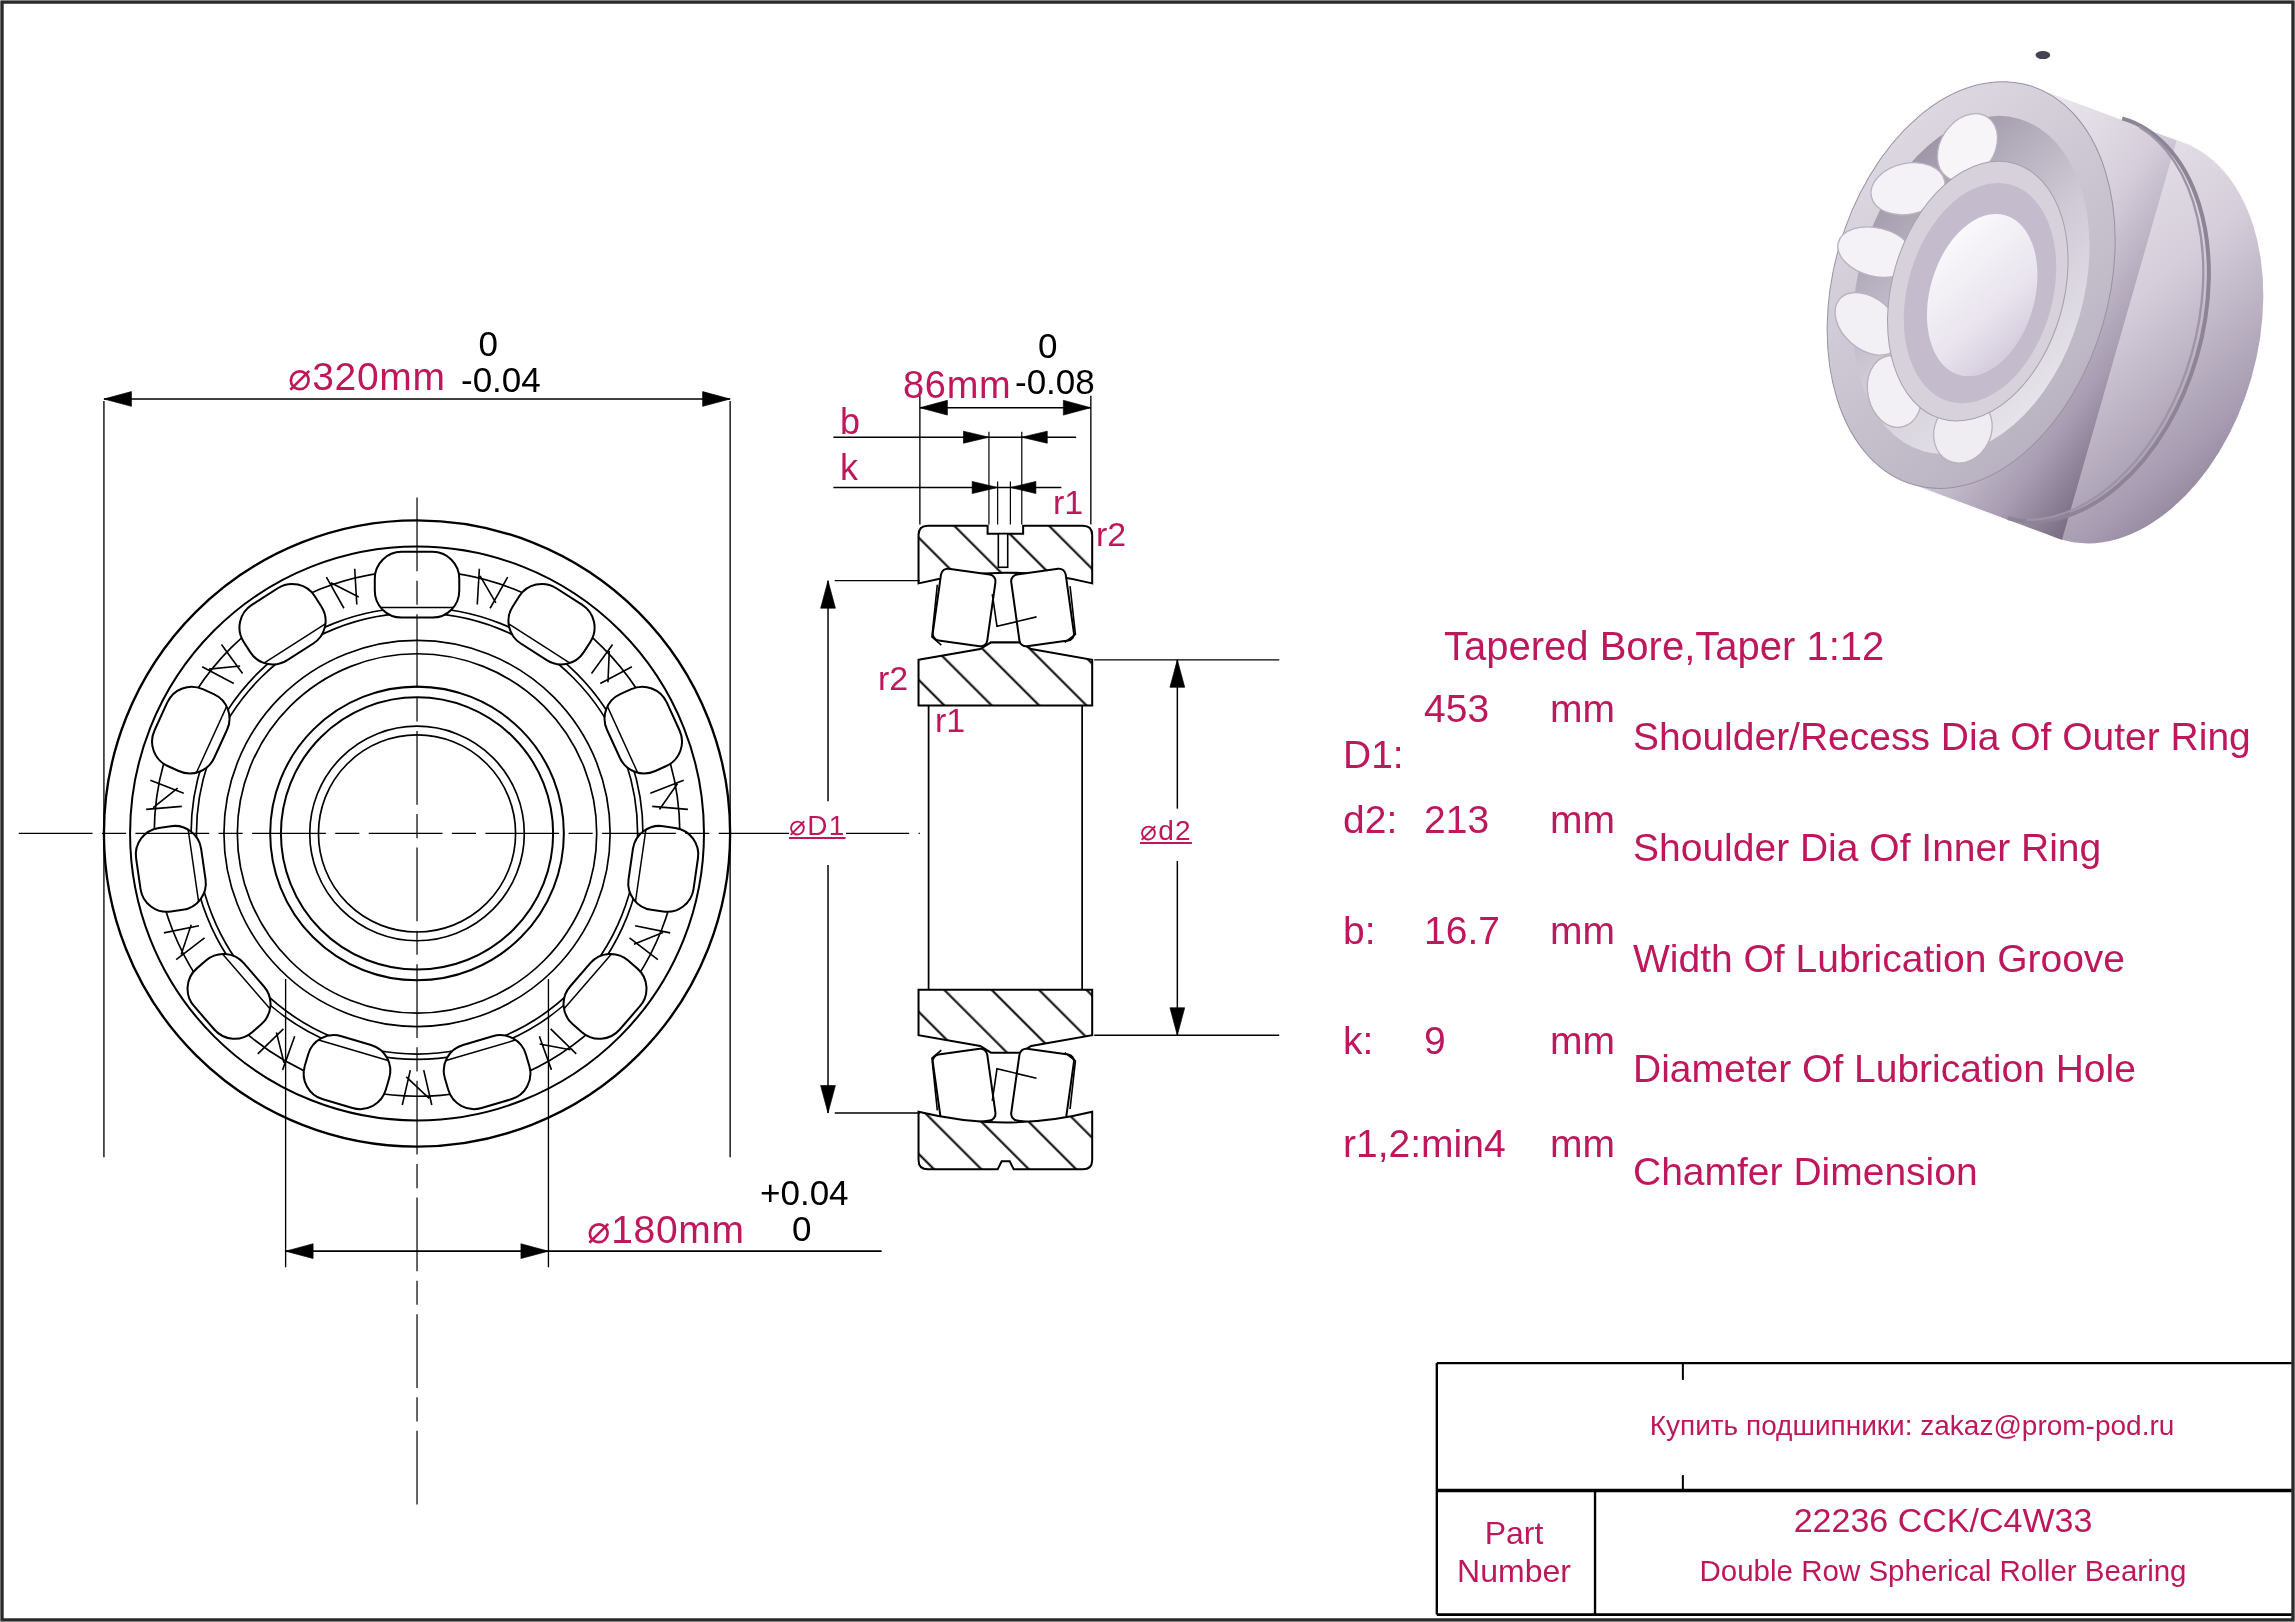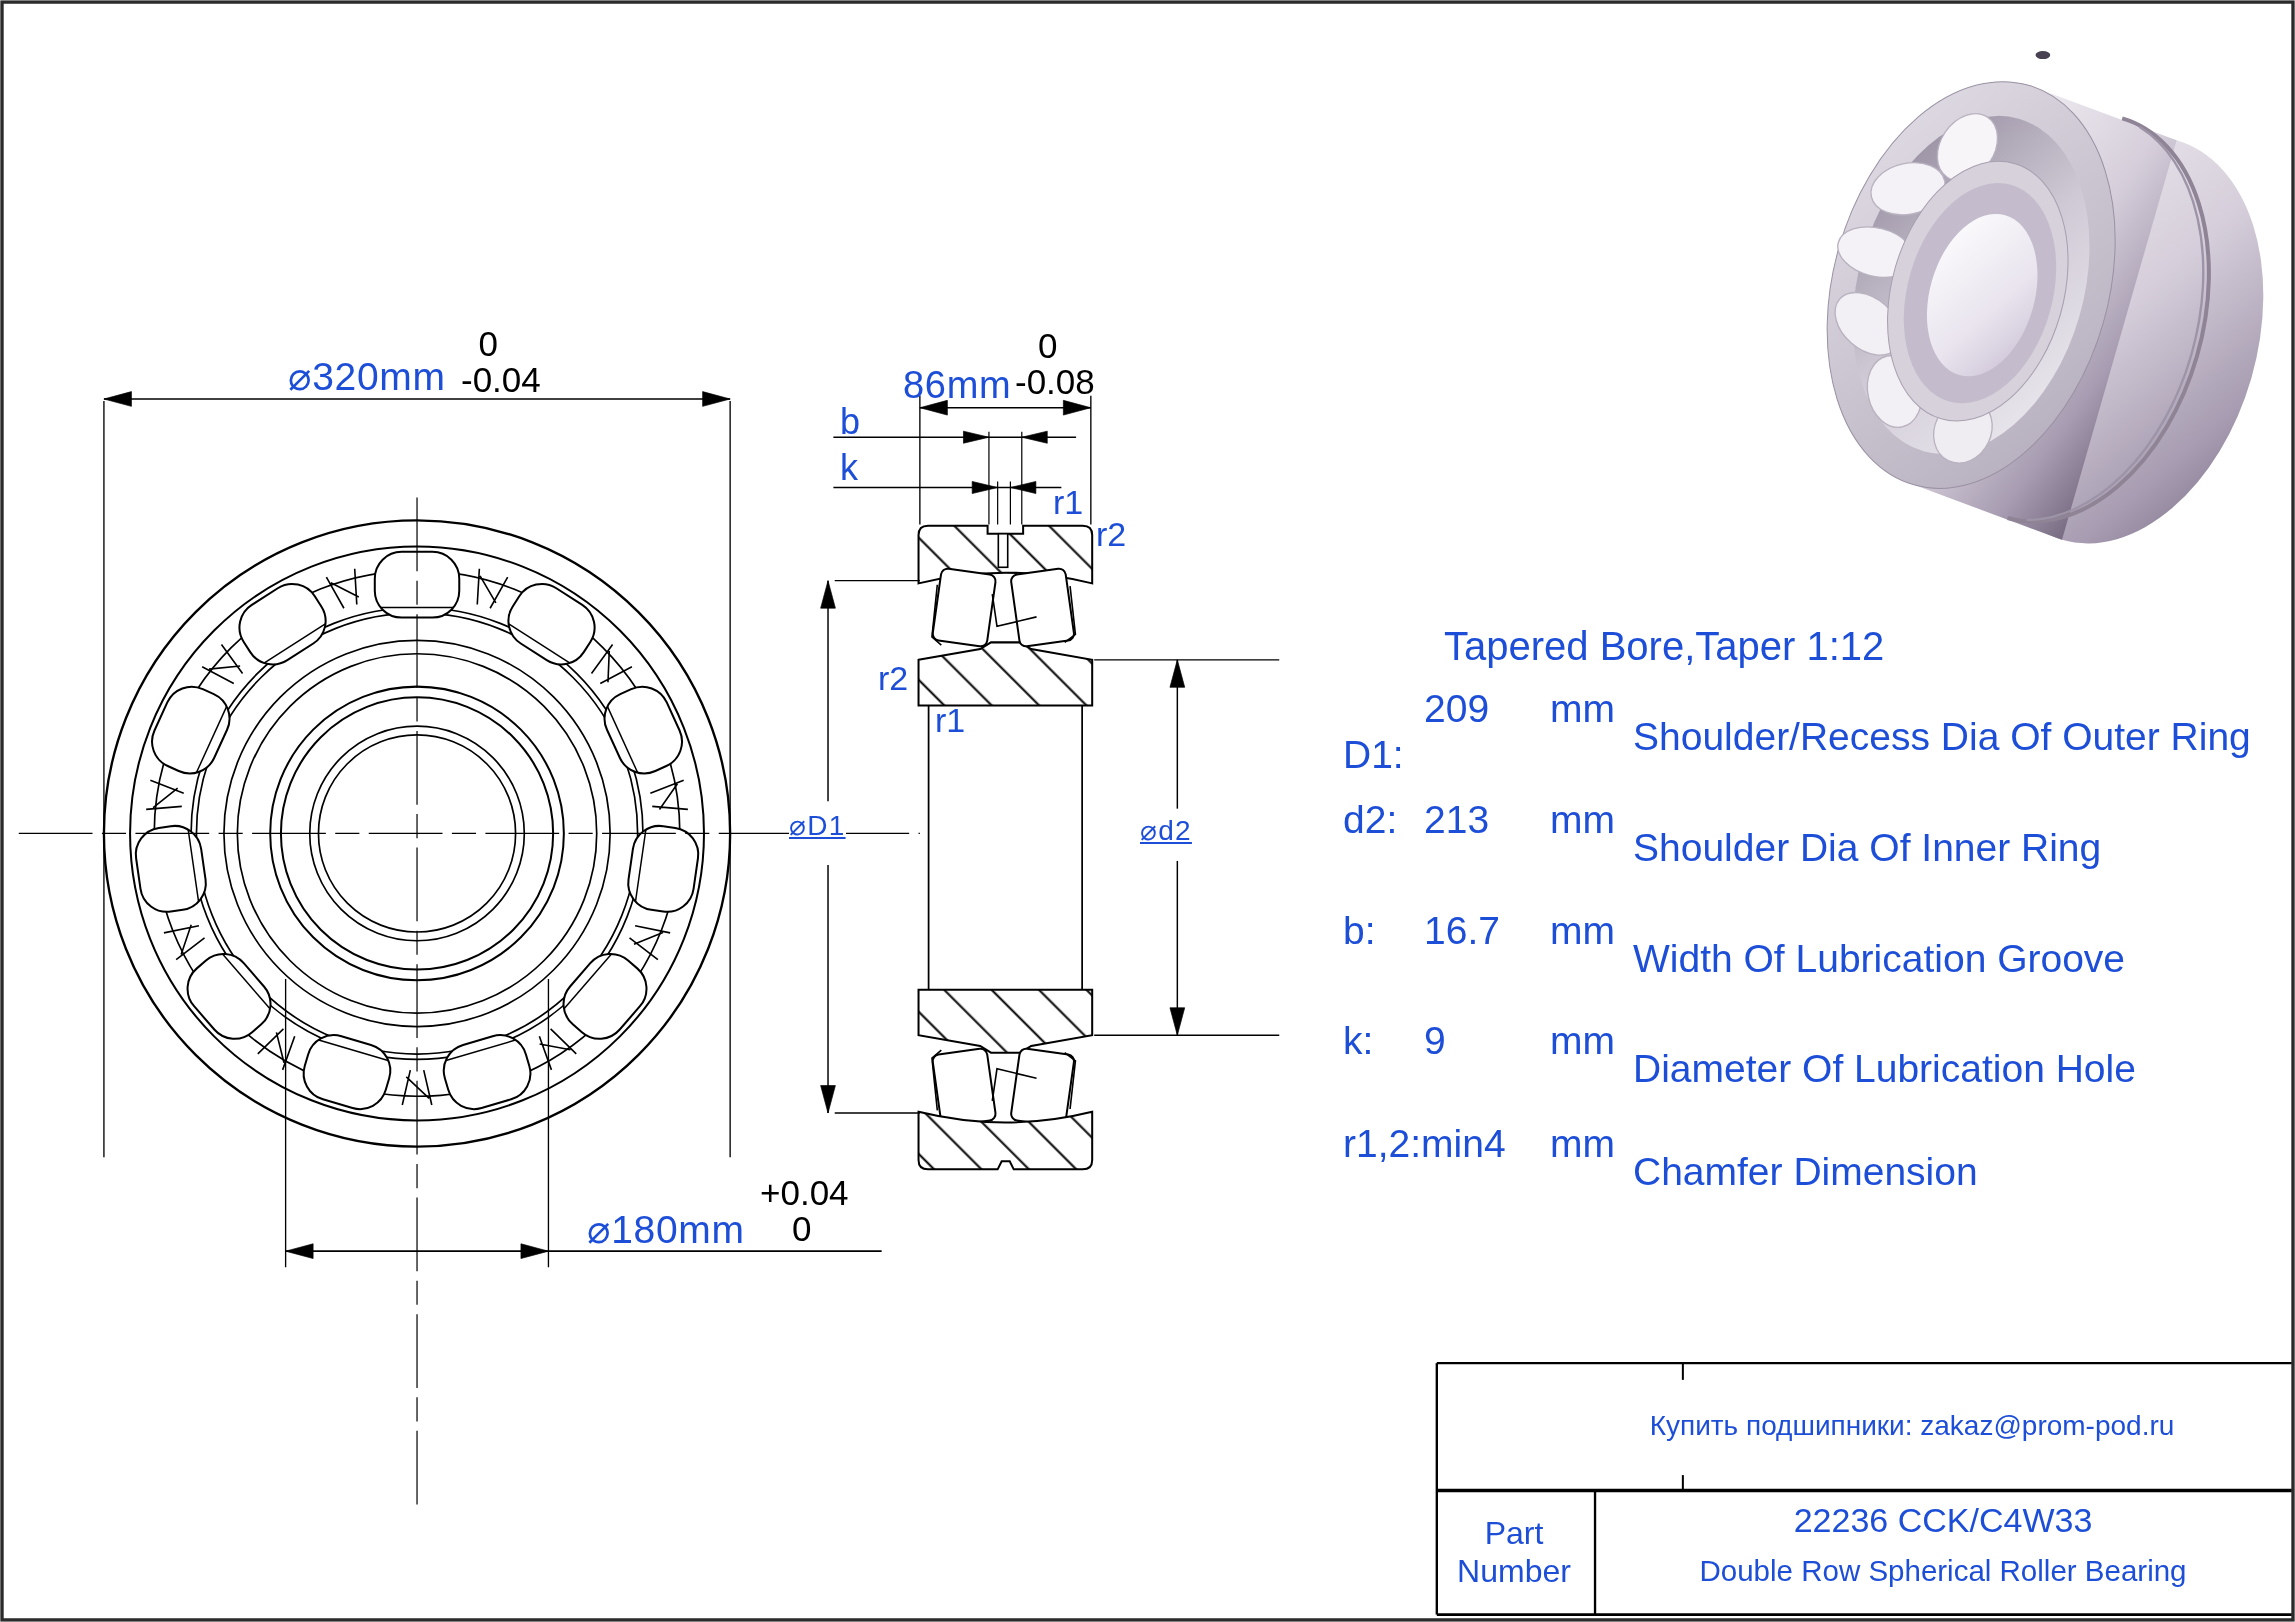--- a/index.html
+++ b/index.html
@@ -1,19 +1,19 @@
 <!DOCTYPE html>
 <html style="font-size:10.7px"><head>
 <meta charset="utf-8">
 <style>
   html,body{margin:0;padding:0;background:#ffffff;}
   body{width:2295px;height:1622px;font-family:"Liberation Sans", sans-serif;color:#000;}
   .page{position:relative;width:2295px;height:1622px;background:#fff;overflow:hidden;}
   svg.art{position:absolute;left:0;top:0;width:2295px;height:1622px;}
-  .txt{position:absolute;white-space:nowrap;color:#1d4ed8;}
+  .txt{position:absolute;white-space:nowrap;color:#be185d;}
   .dim-main{font-size:39px;letter-spacing:0.7px;}
   .dim-main .sym{font-size:39px;}
   .tolstack{position:absolute;font-size:35px;line-height:36px;}
   .tolstack span{display:block;}
   .lbl{font-size:36px;}
   .lbl-sm{font-size:34px;}
   .dialbl{font-size:28px;letter-spacing:1.3px;text-decoration:underline;}
   .spec-title{font-size:40px;}
   .spec-label{font-size:39px;}
   .spec-value{font-size:39px;}
@@ -235,21 +235,21 @@
 <div class="txt lbl-sm" style="left:1053px;top:483px;">r1</div>
 <div class="txt lbl-sm" style="left:1096px;top:515px;">r2</div>
 <div class="txt lbl-sm" style="left:878px;top:659px;">r2</div>
 <div class="txt lbl-sm" style="left:935px;top:701px;">r1</div>
 <div class="txt dialbl" style="left:789px;top:809px;background:#fff;">⌀D1</div>
 <div class="txt dialbl" style="left:1140px;top:814px;background:#fff;">⌀d2</div>
 
 <div class="txt spec-title" style="left:1444px;top:624px;">Tapered Bore,Taper 1:12</div>
 
 <div class="txt spec-label" style="left:1343px;top:687px;margin-top:46px;">D1:</div>
-<div class="txt spec-value" style="left:1424px;top:687px;">209</div>
+<div class="txt spec-value" style="left:1424px;top:687px;">453</div>
 <div class="txt spec-unit" style="left:1550px;top:687px;">mm</div>
 <div class="txt spec-desc" style="left:1633px;top:687px;">Shoulder/Recess Dia Of Outer Ring</div>
 
 <div class="txt spec-label" style="left:1343px;top:798px;">d2:</div>
 <div class="txt spec-value" style="left:1424px;top:798px;">213</div>
 <div class="txt spec-unit" style="left:1550px;top:798px;">mm</div>
 <div class="txt spec-desc" style="left:1633px;top:798px;">Shoulder Dia Of Inner Ring</div>
 
 <div class="txt spec-label" style="left:1343px;top:909px;">b:</div>
 <div class="txt spec-value" style="left:1424px;top:909px;">16.7</div>

